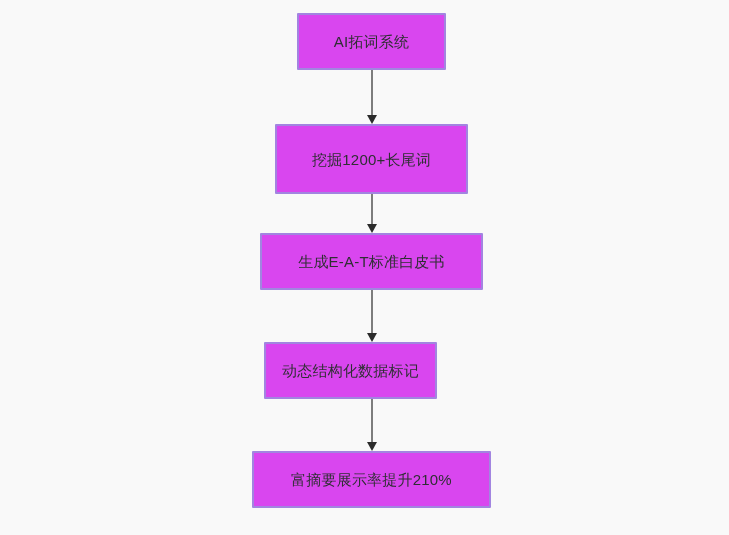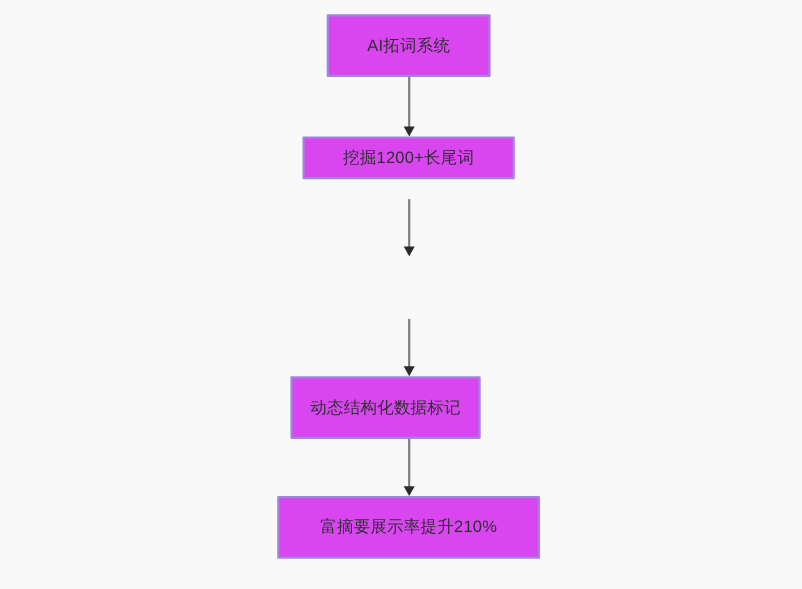--- a/index.html
+++ b/index.html
@@ -80,24 +80,27 @@
 
   <div class="edge" style="left:371px; top:399px; height:52px;">
     <div class="edge-line" style="height:46px;"></div>
     <div class="edge-head" style="top:43px;"></div>
   </div>
 
   <div class="node" style="left:297px; top:13px; width:149px; height:57px;">
     <span class="node-label">AI拓词系统</span>
   </div>
 
-  <div class="node" style="left:275px; top:124px; width:193px; height:39px;">
+  <div class="node" style="left:275px; top:124px; width:193px; height:70px;">
     <span class="node-label">挖掘1200+长尾词</span>
   </div>
 
+  <div class="node" style="left:260px; top:233px; width:223px; height:57px;">
+    <span class="node-label">生成E-A-T标准白皮书</span>
+  </div>
 
   <div class="node" style="left:264px; top:342px; width:173px; height:57px;">
     <span class="node-label">动态结构化数据标记</span>
   </div>
 
   <div class="node" style="left:252px; top:451px; width:239px; height:57px;">
     <span class="node-label">富摘要展示率提升210%</span>
   </div>
 
 </div>

